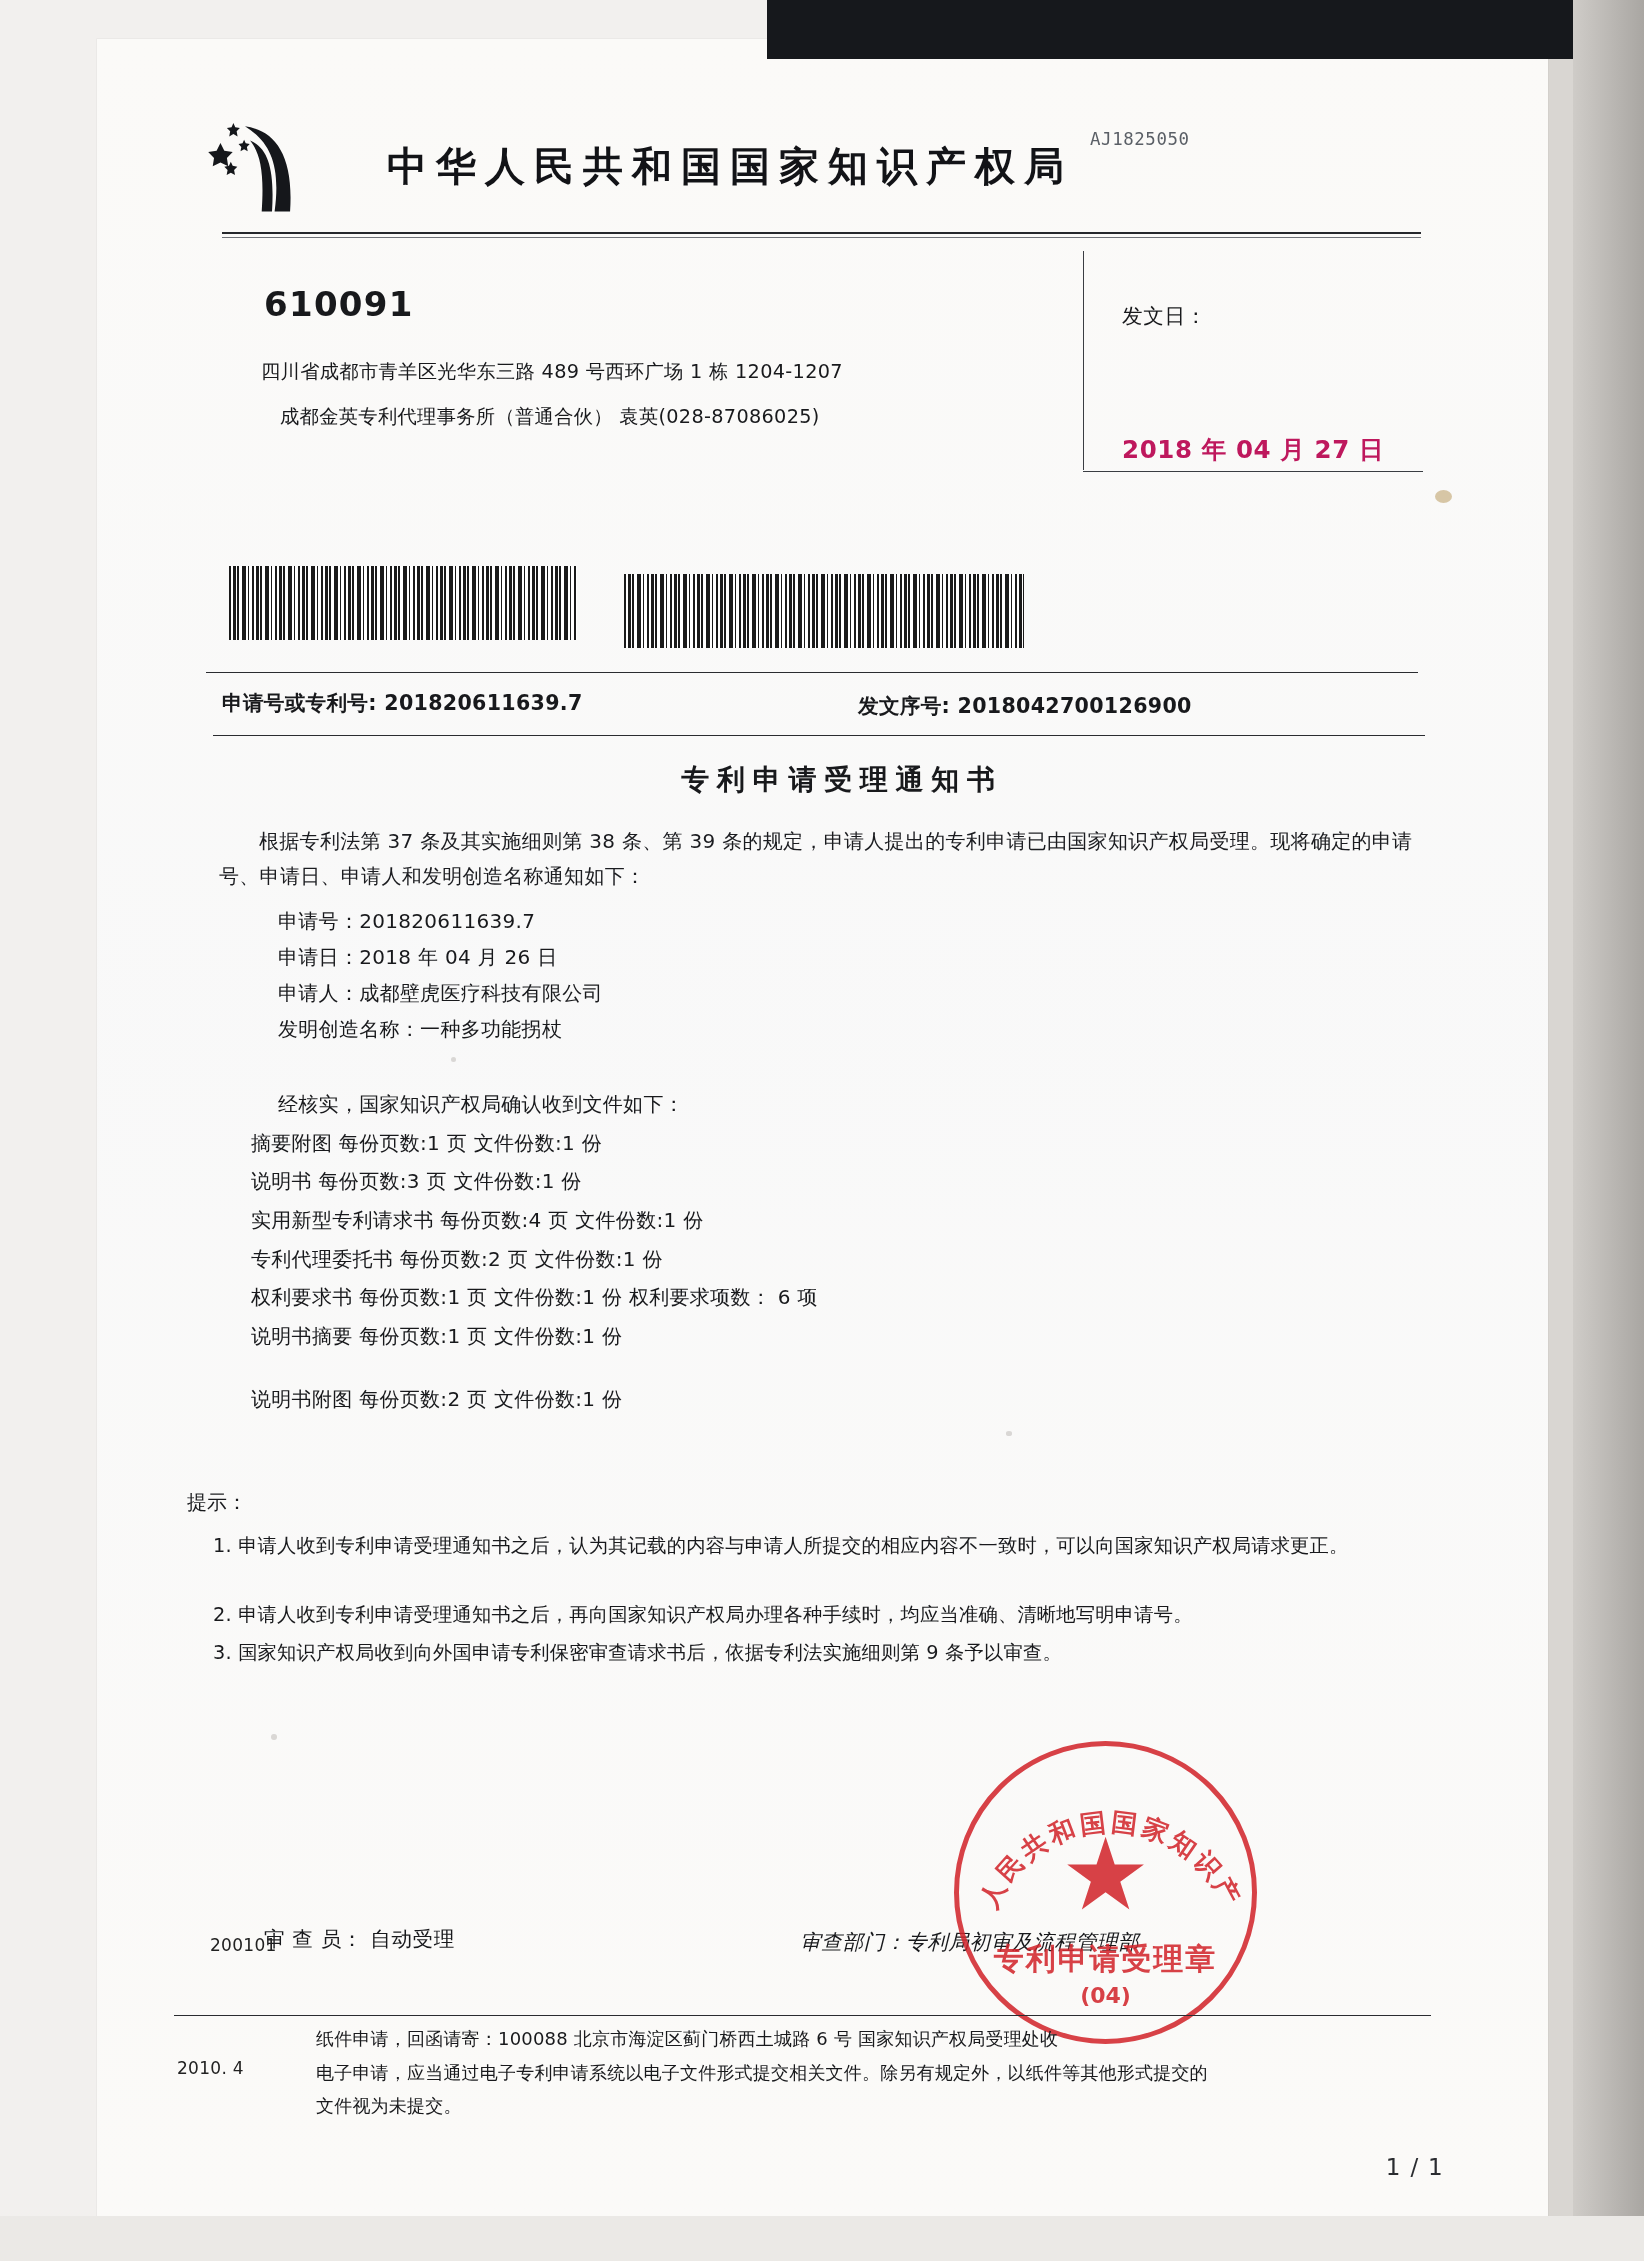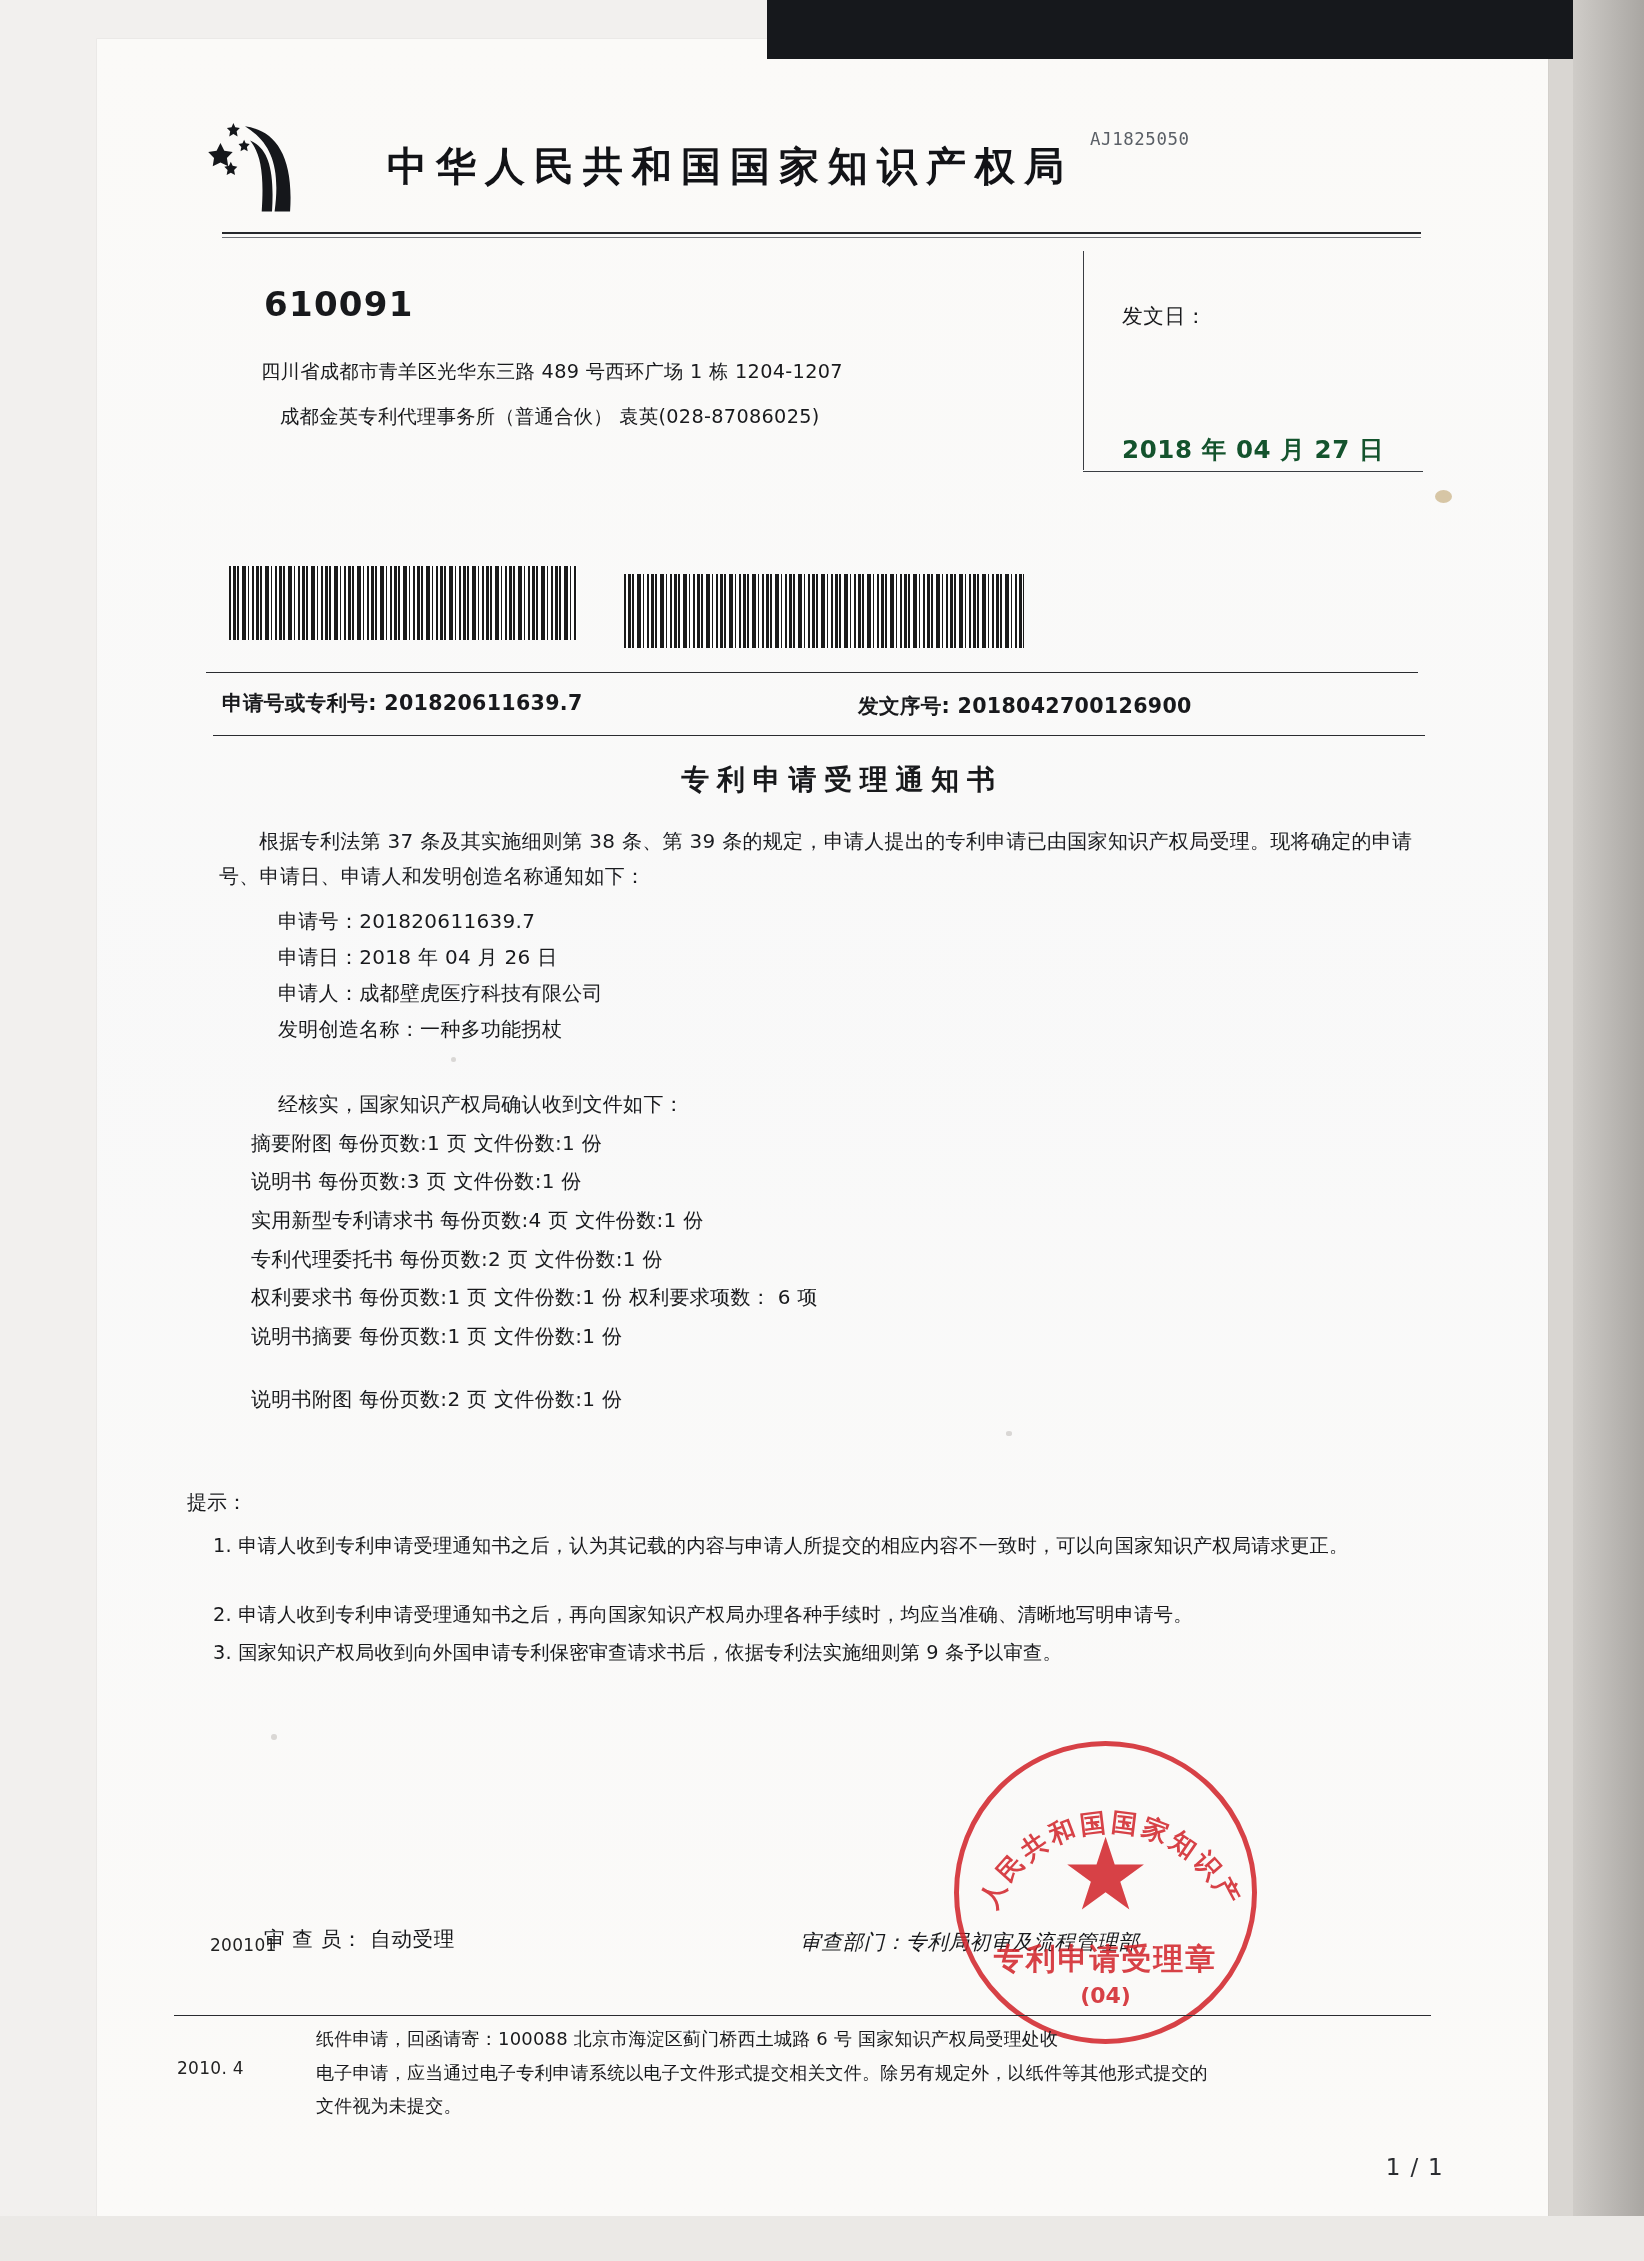--- a/index.html
+++ b/index.html
@@ -116,21 +116,21 @@
     left: 1122px; top: 302px;
     font-size: 20.6px;
     letter-spacing: 0.6px;
   }
   .date-value {
     position: absolute;
     left: 1122px; top: 433px;
     font-size: 24.5px;
     font-weight: bold;
     letter-spacing: 0.6px;
-    color: #14532d;
+    color: #be185d;
   }
   .date-underline {
     position: absolute;
     left: 1083px; top: 471px; width: 340px; height: 1.3px;
     background: #3a3d42;
   }
 
   
   .barcode {
     position: absolute;

